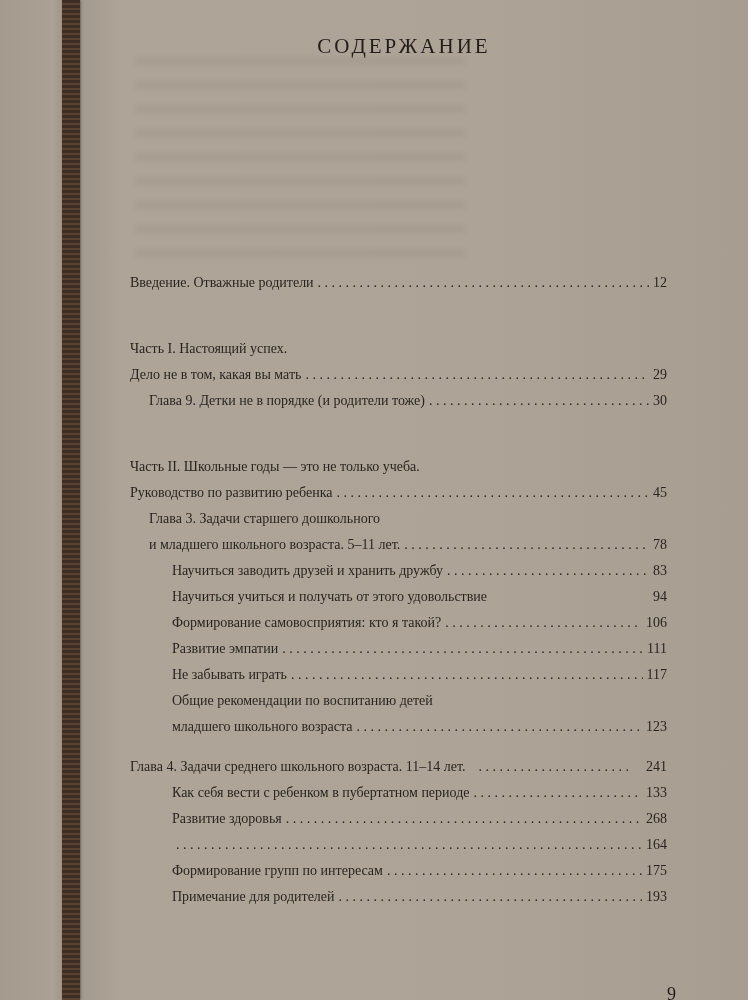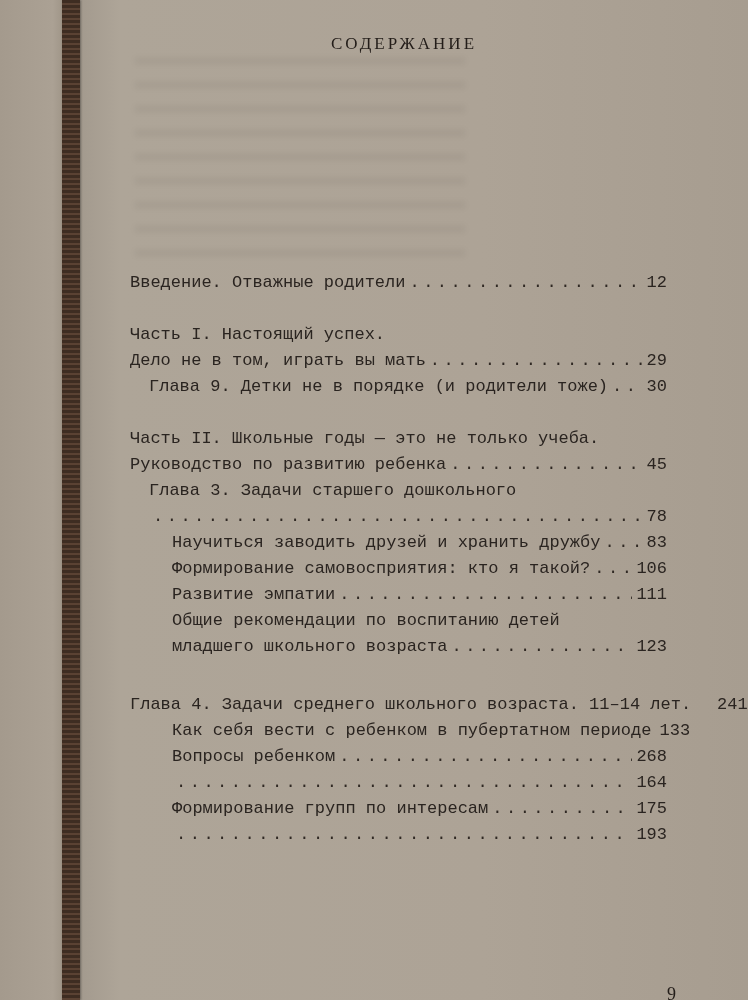--- a/index.html
+++ b/index.html
@@ -40,34 +40,33 @@
       width: 330px; height: 220px;
       opacity: 0.08;
       background: repeating-linear-gradient(to bottom, transparent 0px, transparent 18px, #3a332d 18px, #3a332d 24px);
       filter: blur(3px);
     }
     .title {
       position: absolute;
       top: 34px;
       left: 0; width: 748px;
       text-align: center;
-      font-size: 17px;
+      font-size: 21px;
       letter-spacing: 3px;
       color: #231d19;
       padding-left: 60px;
       box-sizing: border-box;
     }
     .toc {
       position: absolute;
       left: 130px;
       top: 270px;
       width: 537px;
-      font-size: 17px;
+      font-size: 14px;
       line-height: 26px;
-      font-family: Liberation Mono, monospace;
     }
     .row {
       display: flex;
       align-items: baseline;
       height: 26px;
       white-space: nowrap;
     }
     .row .text { flex: 0 0 auto; }
     .row .dots {
       flex: 1 1 auto;
@@ -77,22 +76,22 @@
       color: #2f2823;
     }
     .row .dots::before {
       content: "........................................................................................................................";
     }
     .row .dots.none::before { content: ""; }
     .row .page-num { flex: 0 0 auto; }
     .indent-0 { padding-left: 0; }
     .indent-1 { padding-left: 19px; }
     .indent-2 { padding-left: 42px; }
-    .gap-big { margin-top: 26px; }
-    .gap-mid { margin-top: 32px; gap: 9px; }
+    .gap-big { margin-top: 40px; }
+    .gap-mid { margin-top: 14px; gap: 9px; }
     .folio {
       position: absolute;
       left: 667px;
       top: 984px;
       font-size: 18px;
       color: #231d19;
     }
   </style>
 </head>
 <body>
@@ -109,21 +108,21 @@
   <div class="row indent-0">
     <span class="text">Введение. Отважные родители</span>
     <span class="dots"></span>
     <span class="page-num">12</span>
   </div>
 
   <div class="row indent-0 gap-big">
     <span class="text">Часть I. Настоящий успех.</span>
   </div>
   <div class="row indent-0">
-    <span class="text">Дело не в том, играть вы мать</span>
+    <span class="text">Дело не в том, какая вы мать</span>
     <span class="dots"></span>
     <span class="page-num">29</span>
   </div>
   <div class="row indent-1">
     <span class="text">Глава 9. Детки не в порядке (и родители тоже)</span>
     <span class="dots"></span>
     <span class="page-num">30</span>
   </div>
 
   <div class="row indent-0 gap-big">
@@ -131,37 +130,48 @@
   </div>
   <div class="row indent-0">
     <span class="text">Руководство по развитию ребенка</span>
     <span class="dots"></span>
     <span class="page-num">45</span>
   </div>
   <div class="row indent-1">
     <span class="text">Глава 3. Задачи старшего дошкольного</span>
   </div>
   <div class="row indent-1">
+    <span class="text">и младшего школьного возраста. 5–11 лет.</span>
     <span class="dots"></span>
     <span class="page-num">78</span>
   </div>
   <div class="row indent-2">
     <span class="text">Научиться заводить друзей и хранить дружбу</span>
     <span class="dots"></span>
     <span class="page-num">83</span>
   </div>
   <div class="row indent-2">
+    <span class="text">Научиться учиться и получать от этого удовольствие</span>
+    <span class="dots none"></span>
+    <span class="page-num">94</span>
+  </div>
+  <div class="row indent-2">
     <span class="text">Формирование самовосприятия: кто я такой?</span>
     <span class="dots"></span>
     <span class="page-num">106</span>
   </div>
   <div class="row indent-2">
     <span class="text">Развитие эмпатии</span>
     <span class="dots"></span>
     <span class="page-num">111</span>
+  </div>
+  <div class="row indent-2">
+    <span class="text">Не забывать играть</span>
+    <span class="dots"></span>
+    <span class="page-num">117</span>
   </div>
   <div class="row indent-2">
     <span class="text">Общие рекомендации по воспитанию детей</span>
   </div>
   <div class="row indent-2">
     <span class="text">младшего школьного возраста</span>
     <span class="dots"></span>
     <span class="page-num">123</span>
   </div>
 
@@ -169,32 +179,33 @@
     <span class="text">Глава 4. Задачи среднего школьного возраста. 11–14 лет.</span>
     <span class="dots"></span>
     <span class="page-num">241</span>
   </div>
   <div class="row indent-2">
     <span class="text">Как себя вести с ребенком в пубертатном периоде</span>
     <span class="dots"></span>
     <span class="page-num">133</span>
   </div>
   <div class="row indent-2">
-    <span class="text">Вопросы ребенком</span>
+    <span class="text">Развитие здоровья</span>
     <span class="dots"></span>
     <span class="page-num">268</span>
   </div>
   <div class="row indent-2">
     <span class="dots"></span>
     <span class="page-num">164</span>
   </div>
   <div class="row indent-2">
     <span class="text">Формирование групп по интересам</span>
     <span class="dots"></span>
     <span class="page-num">175</span>
   </div>
   <div class="row indent-2">
+    <span class="text">Примечание для родителей</span>
     <span class="dots"></span>
     <span class="page-num">193</span>
   </div>
 </div>
 
 <div class="folio">9</div>
 
 </body></html>

